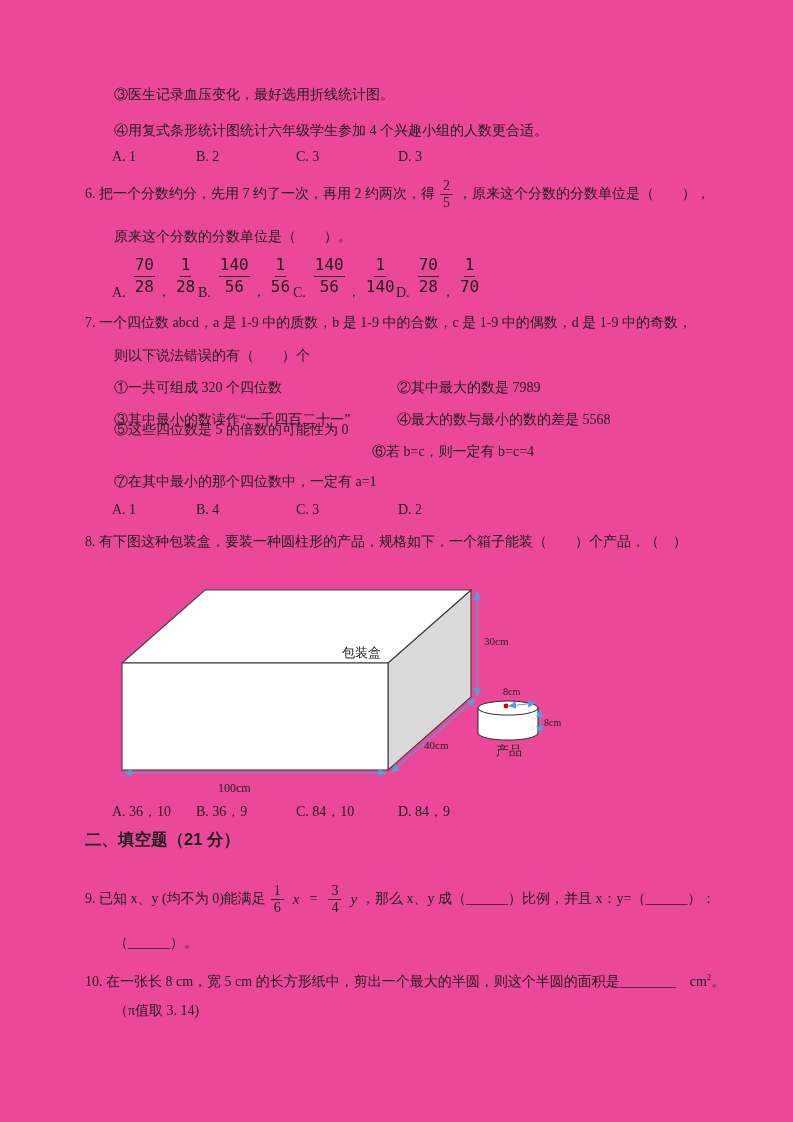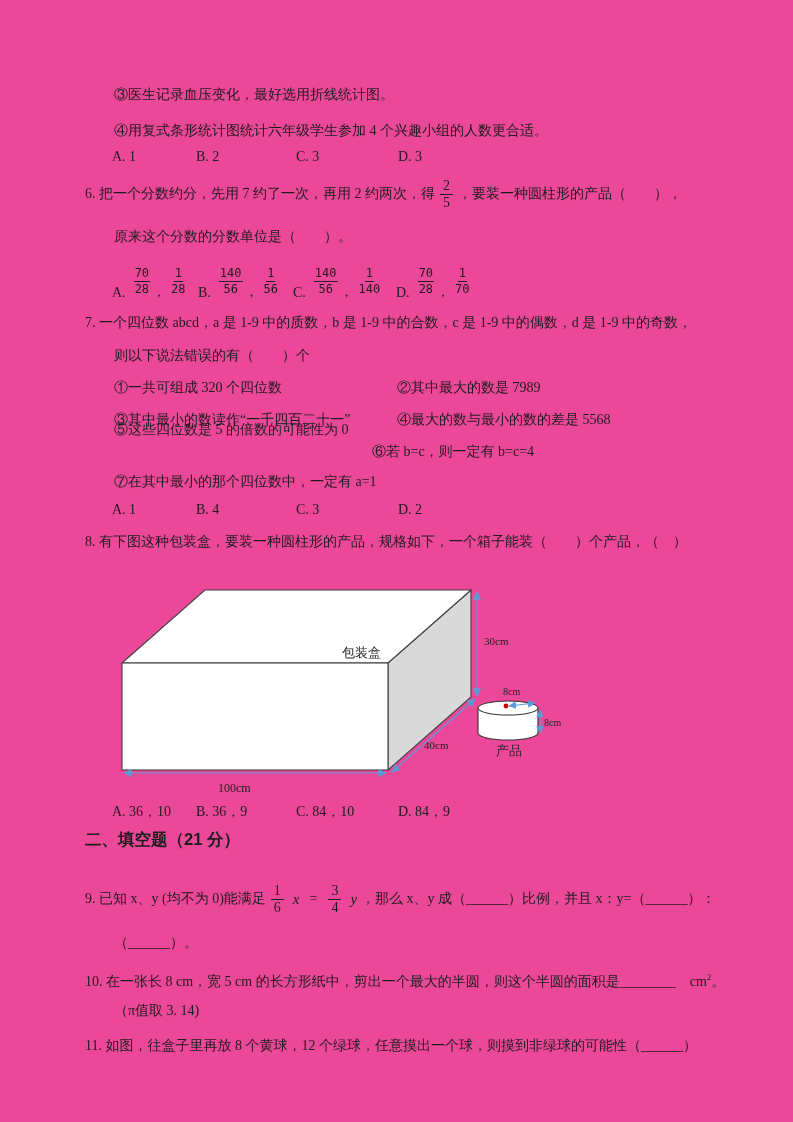--- a/index.html
+++ b/index.html
@@ -19,21 +19,21 @@
          line-height:1.12;font-size:14px;margin:0 5px;vertical-align:middle;}
   .frbig .num{border-bottom:1px solid #222;padding:0 3px;text-align:center;}
   .frbig .den{padding:0 3px;text-align:center;}
   .flexline{display:flex;align-items:center;}
   .mathvar{font-style:italic;margin:0 4px;font-size:15px;}
   .eq{margin:0 6px;}
   
   .fopt{position:absolute;display:flex;align-items:flex-end;height:46px;}
   .fopt .olabel{margin-right:8px;}
   .frx{display:inline-flex;flex-direction:column;align-items:center;
-       font-family:"DejaVu Sans Mono",monospace;font-size:12px;line-height:1.3;
+       font-family:"DejaVu Sans Mono",monospace;font-size:16px;line-height:1.3;
        margin-bottom:3px;}
   .frx .num{border-bottom:1px solid #222;padding:0 1px;text-align:center;}
   .frx .den{padding:0 1px;text-align:center;}
   .fopt .sep{margin:0 4px 0 2px;}
   .heading{font-family:"Liberation Sans","DejaVu Sans",sans-serif;
            font-weight:700;font-size:16.5px;}
   sup{font-size:9px;}
   .diagram{position:absolute;left:90px;top:582px;}
   svg text{font-family:"Liberation Serif","DejaVu Serif",serif;fill:#222;}
 </style>
@@ -48,21 +48,21 @@
   <div class="line" style="left:196px;top:148px">B. 2</div>
   <div class="line" style="left:296px;top:148px">C. 3</div>
   <div class="line" style="left:398px;top:148px">D. 3</div>
 
   <div class="line qstart flexline" style="top:172px;height:44px">
     <span>6. 把一个分数约分，先用 7 约了一次，再用 2 约两次，得</span>
     <span class="frbig">
       <span class="num">2</span>
       <span class="den">5</span>
     </span>
-    <span>，要装一种圆柱形的产品（　　），</span>
+    <span>，原来这个分数的分数单位是（　　），</span>
   </div>
   <div class="line cont" style="top:228px">原来这个分数的分数单位是（　　）。</div>
 
   <div class="fopt" style="left:112px;top:255px">
     <span class="olabel">A.</span>
     <span class="frx">
         <span class="num">70</span>
         <span class="den">28</span>
       </span>
     <span class="sep">，</span>
@@ -176,15 +176,14 @@
       <span class="den">4</span>
     </span>
     <span class="mathvar">y</span>
     <span>，那么 x、y 成（______）比例，并且 x：y=（______）：</span>
   </div>
   <div class="line cont" style="top:934px">（______）。</div>
 
   <div class="line qstart" style="top:968px"><span>10. 在一张长 8 cm，宽 5 cm 的长方形纸中，剪出一个最大的半圆，则这个半圆的面积是________　</span><span>cm</span><sup>2</sup><span>。</span></div>
   <div class="line cont" style="top:1002px">（π值取 3. 14)</div>
 
-  <div class="line qstart" style="top:1037px">11. 如图，往盒子里再放 8 个黄球，12 个绿球，任意摸出一个球，则摸到非绿球的可能性（______）</div>
 
 </div>
 
 </body></html>

